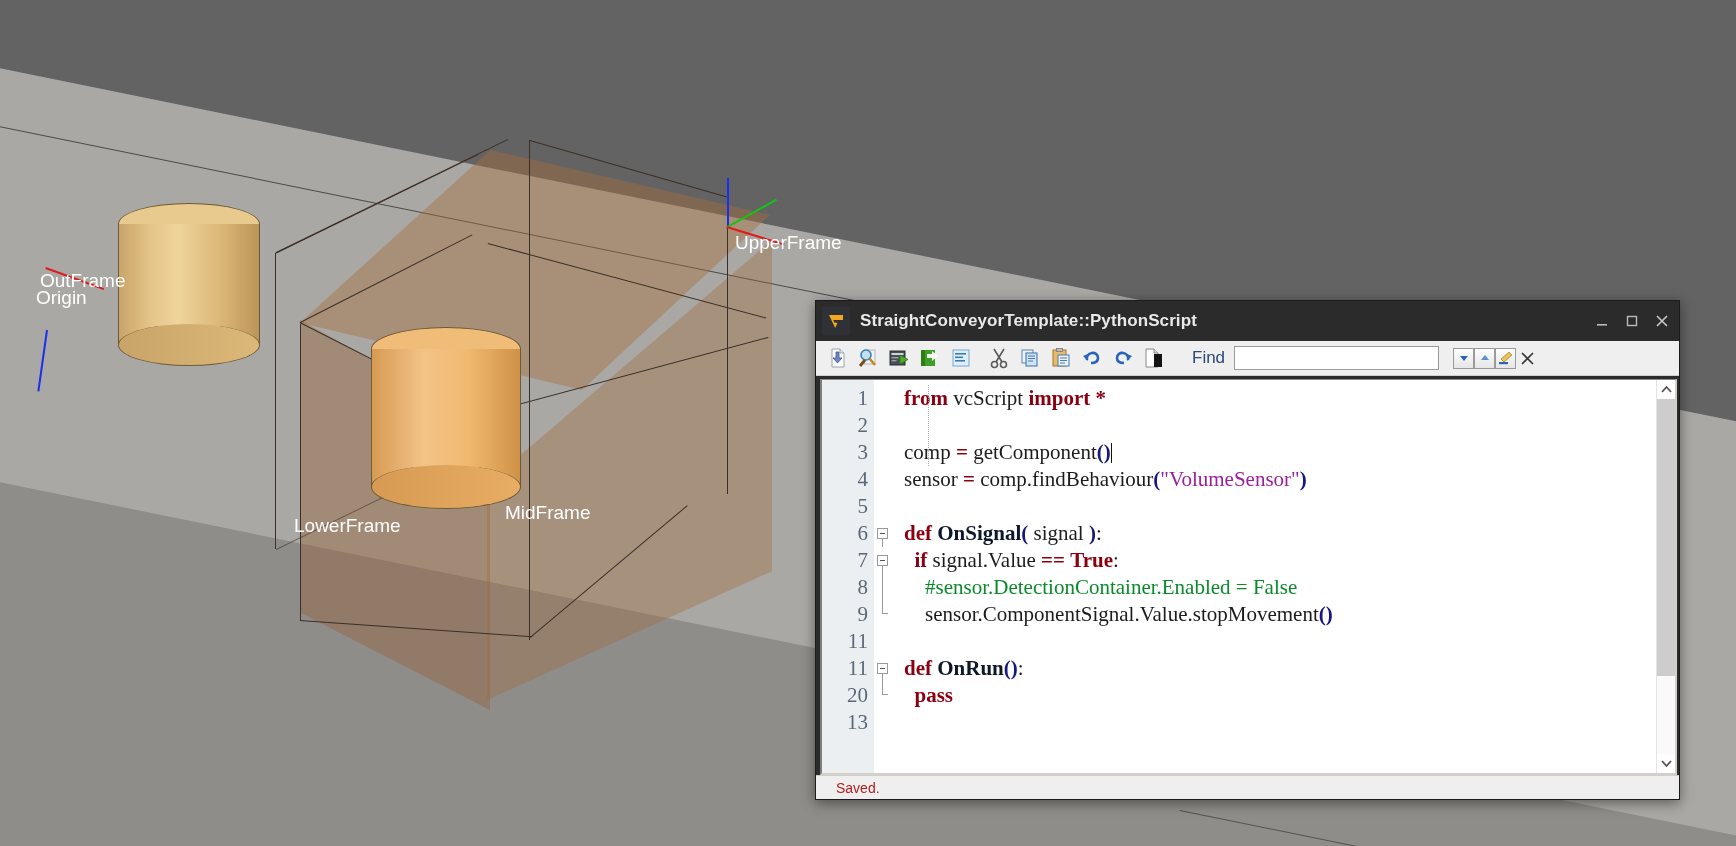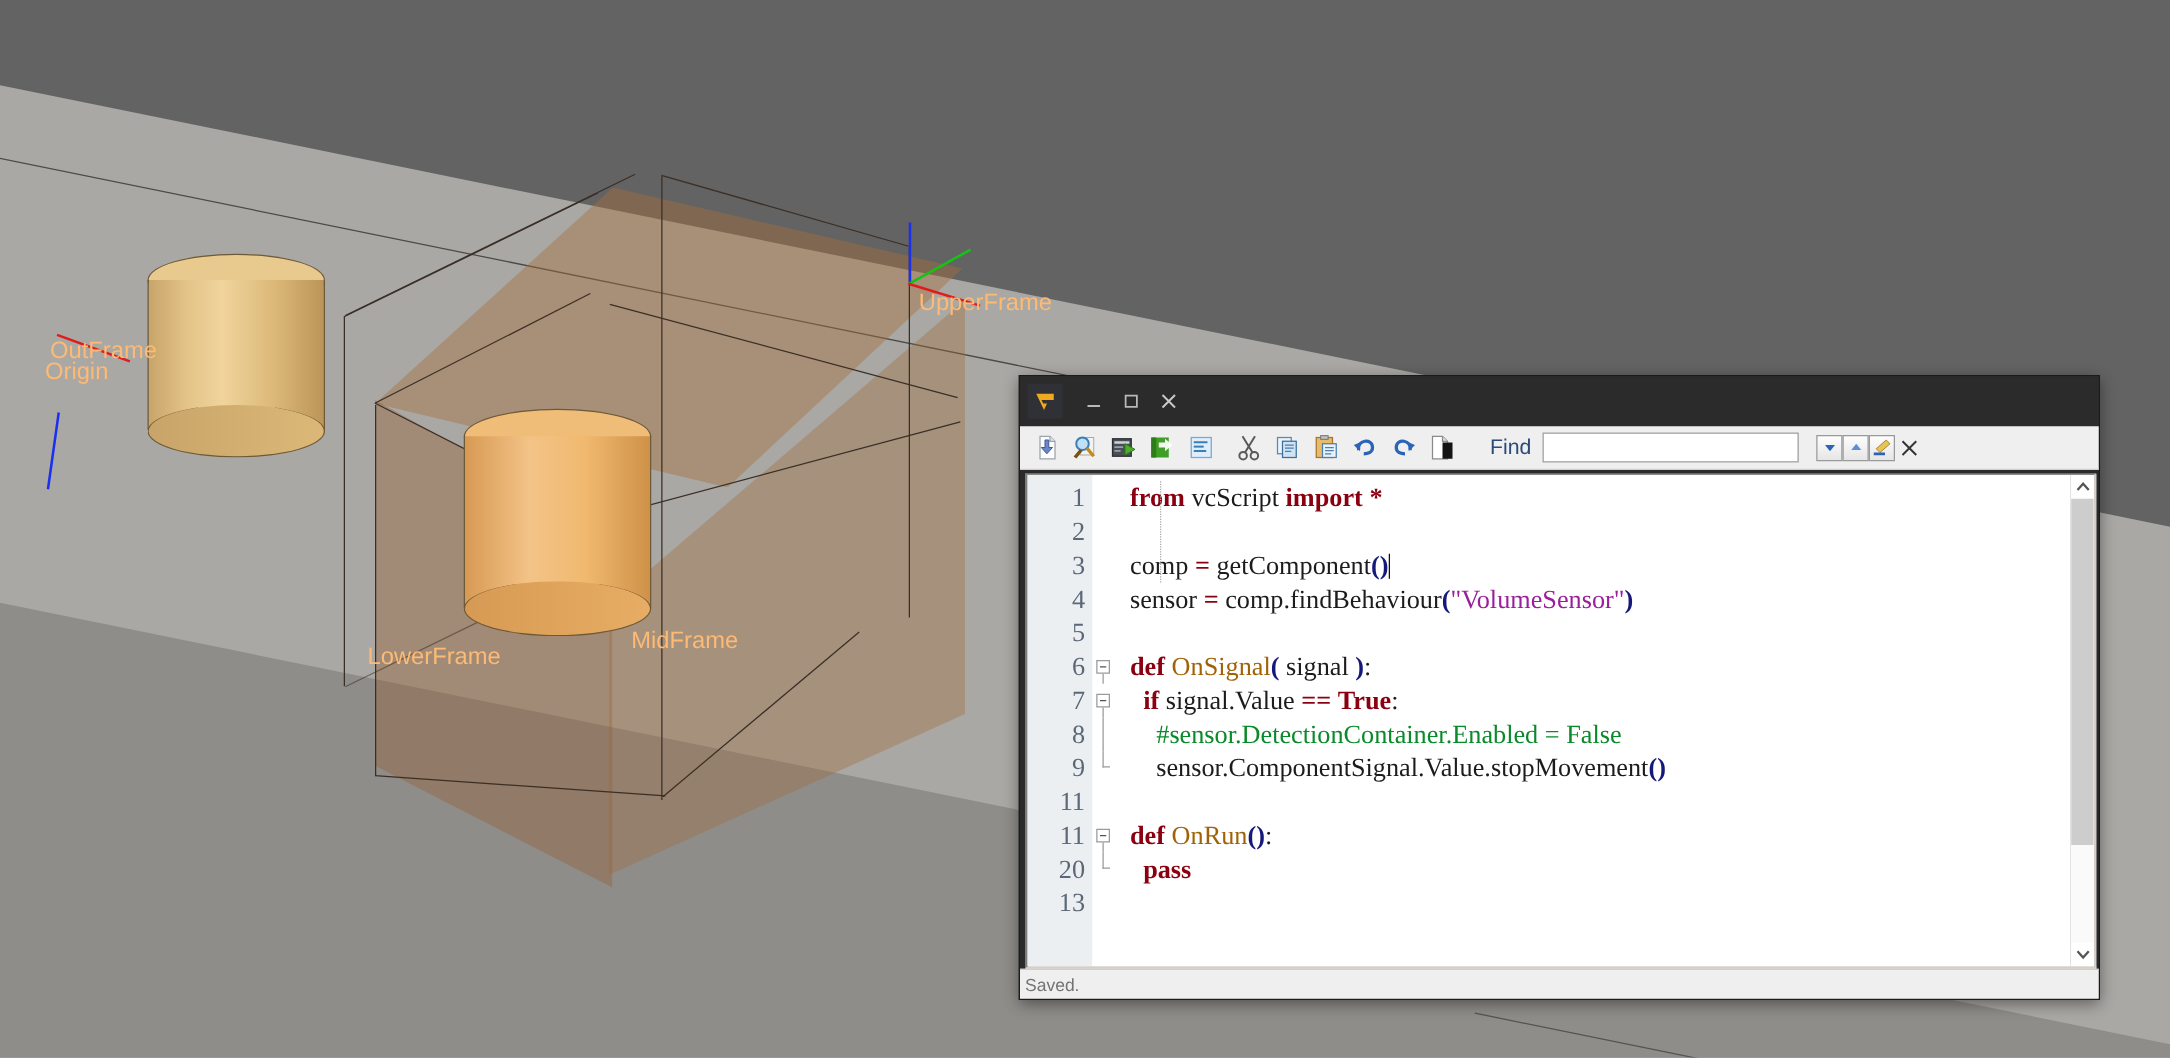--- a/index.html
+++ b/index.html
@@ -88,21 +88,21 @@
     position: absolute;
     border-bottom: 1px solid #6e5a36;
     border-left: 1px solid #6e5a36;
     border-right: 1px solid #6e5a36;
   }
 
   .vp-label {
     position: absolute;
     font-family: "Liberation Sans", sans-serif;
     font-size: 19px;
-    color: #fdba74;
+    color: #ffffff;
     white-space: nowrap;
     user-select: none;
   }
   .axis { position: absolute; transform-origin: 0 0; }
 
   
   #editor-window {
     position: absolute;
     left: 815px; top: 300px;
     width: 865px; height: 500px;
@@ -232,21 +232,21 @@
     background: #fff;
     font-family: "Liberation Serif", serif;
     font-size: 21px;
     padding: 5px 0 0 10px;
     position: relative;
     overflow: hidden;
     white-space: pre;
   }
   .code-line { height: 27px; line-height: 27px; position: relative; }
   .k   { color: #8b0010; font-weight: bold; }   
-  .fn  { color: #a16207; font-weight: normal; }   
+  .fn  { color: #0f172a; font-weight: bold; }   
   .p   { color: #16197a; font-weight: bold; }   
   .s   { color: #9b1f9b; }                      
   .c   { color: #0a8a2a; }                      
   .n   { color: #1c1c1c; }                      
   .caret {
     display:inline-block; width:1px; height:20px;
     background:#111; vertical-align:-4px;
   }
   .indent-guide {
     position: absolute; top: 0; bottom: 0;
@@ -269,22 +269,22 @@
     position: absolute; left: 0; right: 0; top: 0;
     height: 78%;
     background: #cdcdcd;
   }
 
   .statusbar {
     height: 24px; flex: 0 0 24px;
     background: #efefef;
     border-top: 1px solid #cfcfcf;
     display: flex; align-items: center;
-    padding-left: 4px;
-    font-size: 14px; color: #737373;
+    padding-left: 20px;
+    font-size: 14px; color: #b91c1c;
     font-family: "Liberation Sans", sans-serif;
   }
 </style>
 </head>
 <body>
 
 <div id="viewport">
   <div class="floor-far"></div>
   <div class="floor-near"></div>
   <div class="floor-edge"></div>
@@ -343,20 +343,21 @@
 </div>
 
 <div id="editor-window">
 
   <div class="titlebar">
     <div class="applogo">
       <svg width="20" height="20" viewBox="0 0 20 20">
         <path d="M3 4 L9.2 17 L11.6 11.8 L8.6 11.8 L7.2 9.0 L17 9.0 L17 4 Z" fill="#f0a81e"></path>
       </svg>
     </div>
+    <div class="title-text">StraightConveyorTemplate::PythonScript</div>
     <div class="wbtn">
       <svg width="14" height="14" viewBox="0 0 14 14">
           <rect x="2" y="10" width="10" height="1.6" fill="#b9b9b9"></rect>
         </svg>
     </div>
     <div class="wbtn">
       <svg width="14" height="14" viewBox="0 0 14 14">
           <rect x="2.5" y="2.5" width="9" height="9" fill="none" stroke="#b9b9b9" stroke-width="1.4"></rect>
         </svg>
     </div>

